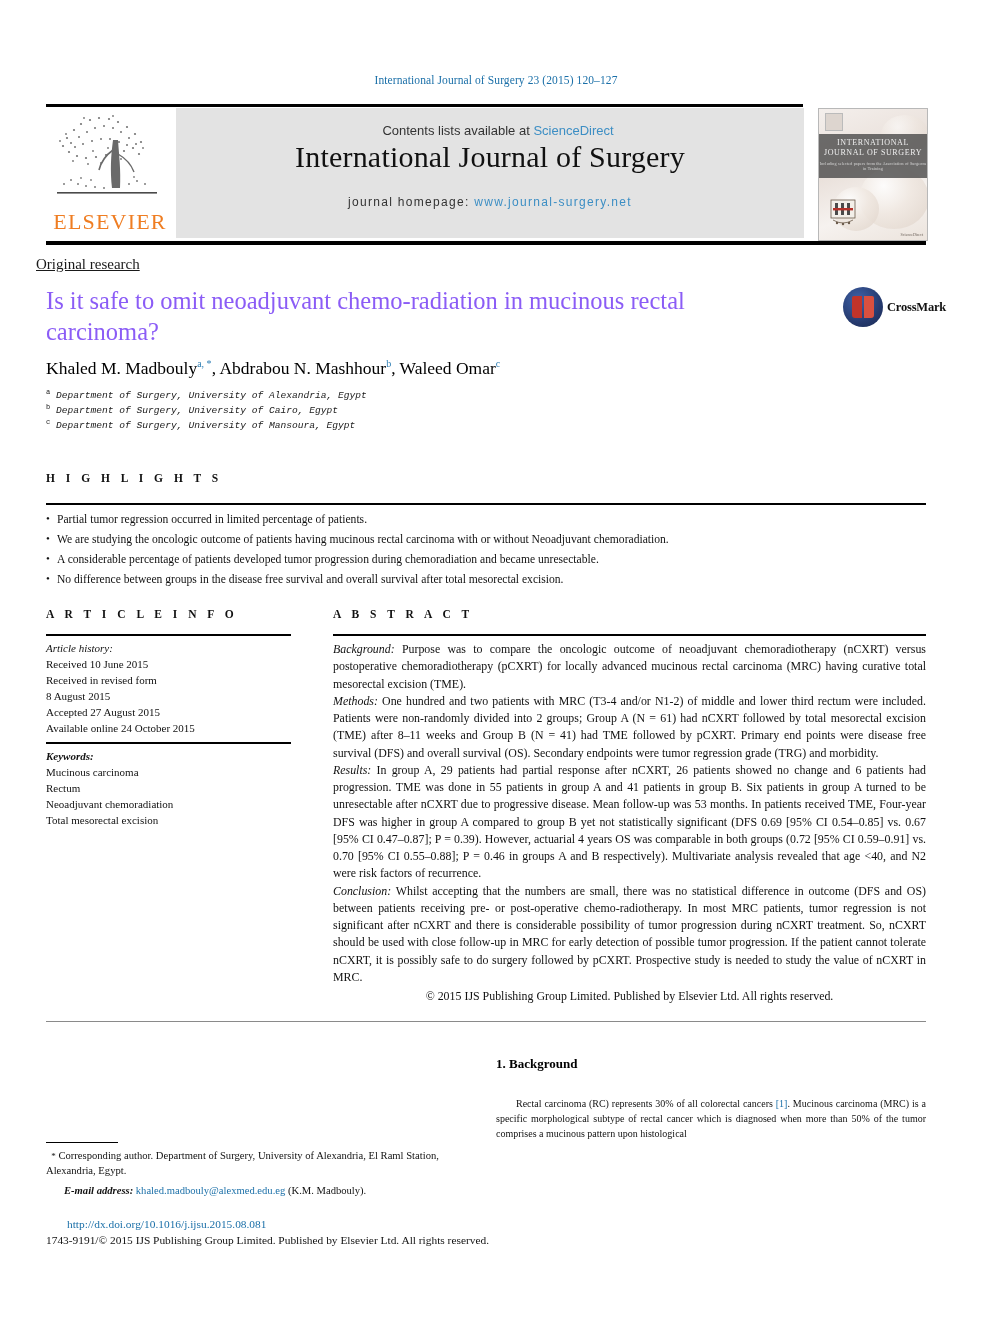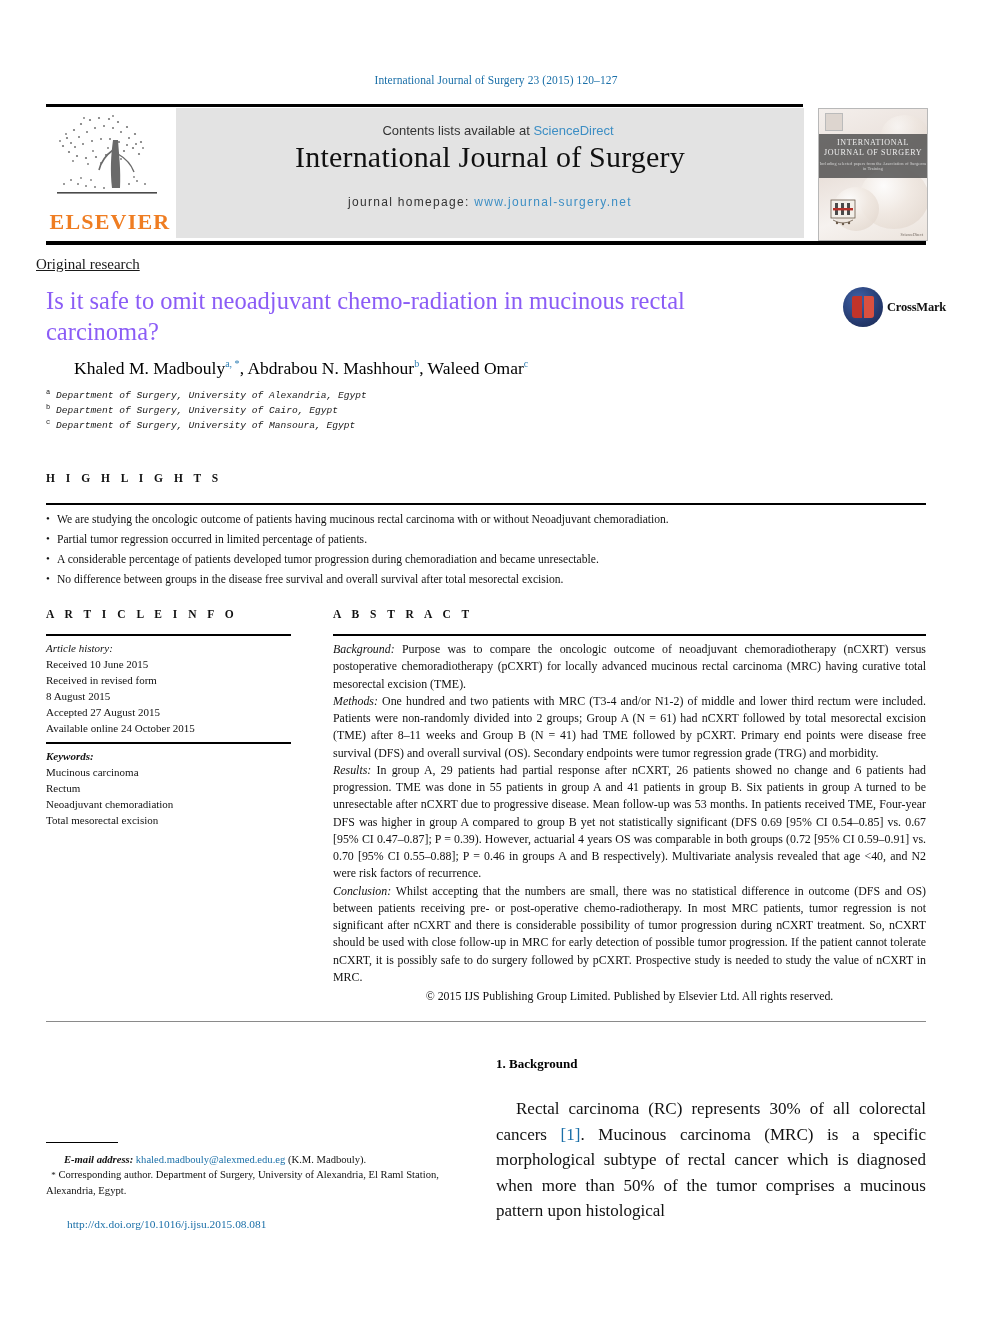--- a/index.html
+++ b/index.html
@@ -44,21 +44,21 @@
     left: 46px; top: 241px; width: 880px; height: 4px;
     background: #000;
   }
   .masthead {
     position: absolute;
     left: 46px; top: 108px;
     width: 880px; height: 132px;
   }
   .elsevier-logo {
     position: absolute;
-    left: 0; top: 0; width: 128px; height: 132px; font-weight: bold;
+    left: 0; top: 0; width: 128px; height: 132px;
   }
   .tree-canvas {
     position: absolute;
     left: 5px; top: 2px; width: 120px; height: 100px;
   }
   .elsevier-word {
     position: absolute;
     left: 2px; top: 101px;
     width: 124px;
     text-align: center;
@@ -170,21 +170,20 @@
     line-height: 1.27;
     color: #8b5cf6;
   }
   .authors {
     position: absolute;
     left: 46px; top: 358px;
     width: 740px;
     font-family: "Liberation Serif", serif;
     font-size: 17.5px;
     color: #000;
-    margin-left: 28px;
   }
   .authors sup { font-size: 10px; color: #2f7fb5; }
   .affiliations {
     position: absolute;
     left: 46px; top: 388px;
     width: 600px;
     font-family: Liberation Mono, monospace;
     font-style: italic;
     font-size: 9.6px;
     line-height: 1.42;
@@ -337,21 +336,21 @@
     left: 496px; top: 1056px;
     font-family: "Liberation Serif", serif;
     font-weight: bold;
     font-size: 13px;
     color: #000;
   }
   .body-col-right {
     position: absolute;
     left: 496px; top: 1096px; width: 430px;
     font-family: "Liberation Serif", serif;
-    font-size: 17px;
+    font-size: 10px;
     line-height: 1.5;
     text-align: justify;
     color: #111;
   }
   .body-col-right .indent { text-indent: 20px; }
   .ref-link { color: #1a6fa8; }
 
   .foot-rule {
     position: absolute;
     left: 46px; top: 1142px; width: 72px; height: 1px;
@@ -528,22 +527,22 @@
         <div class="lf"></div>
           <div class="rf"></div>
       </div>
     </div>
     <div class="cm-text">CrossMark</div>
   </div>
 
   <div class="hl-label">H I G H L I G H T S</div>
   <div class="hl-rule"></div>
   <div class="hl-list">
+    <div class="item">Partial tumor regression occurred in limited percentage of patients.</div>
     <div class="item">We are studying the oncologic outcome of patients having mucinous rectal carcinoma with or without Neoadjuvant chemoradiation.</div>
-    <div class="item">Partial tumor regression occurred in limited percentage of patients.</div>
     <div class="item">A considerable percentage of patients developed tumor progression during chemoradiation and became unresectable.</div>
     <div class="item">No difference between groups in the disease free survival and overall survival after total mesorectal excision.</div>
   </div>
 
   <div class="info-label">A R T I C L E  I N F O</div>
   <div class="abs-label">A B S T R A C T</div>
   <div class="info-rule"></div>
   <div class="abs-rule"></div>
 
   <div class="history-block">
@@ -573,24 +572,25 @@
   </div>
 
   <div class="body-rule"></div>
   <div class="sec-head">1. Background</div>
   <div class="body-col-right">
     <p class="indent" style="margin:0;"><span>Rectal carcinoma (RC) represents 30% of all colorectal cancers </span><span class="ref-link">[1]</span><span>. Mucinous carcinoma (MRC) is a specific morphological subtype of rectal cancer which is diagnosed when more than 50% of the tumor comprises a mucinous pattern upon histological</span></p>
   </div>
 
   <div class="foot-rule"></div>
   <div class="corresp">
+    <div>
+      &nbsp;&nbsp;<span class="star">*</span><span> Corresponding author. Department of Surgery, University of Alexandria, El Raml Station, Alexandria, Egypt.</span>
+    </div>
     <div style="margin-top:4px; padding-left:18px;">
       <span class="email-lead">E-mail address:</span>
       <span class="email-link">khaled.madbouly@alexmed.edu.eg</span><span> (K.M. Madbouly).</span>
     </div>
-    <div>
-      &nbsp;&nbsp;<span class="star">*</span><span> Corresponding author. Department of Surgery, University of Alexandria, El Raml Station, Alexandria, Egypt.</span>
-    </div>
   </div>
 
   <div class="doi-line">http://dx.doi.org/10.1016/j.ijsu.2015.08.081</div>
+  <div class="issn-line">1743-9191/© 2015 IJS Publishing Group Limited. Published by Elsevier Ltd. All rights reserved.</div>
 
 </div>
 
 </body></html>

